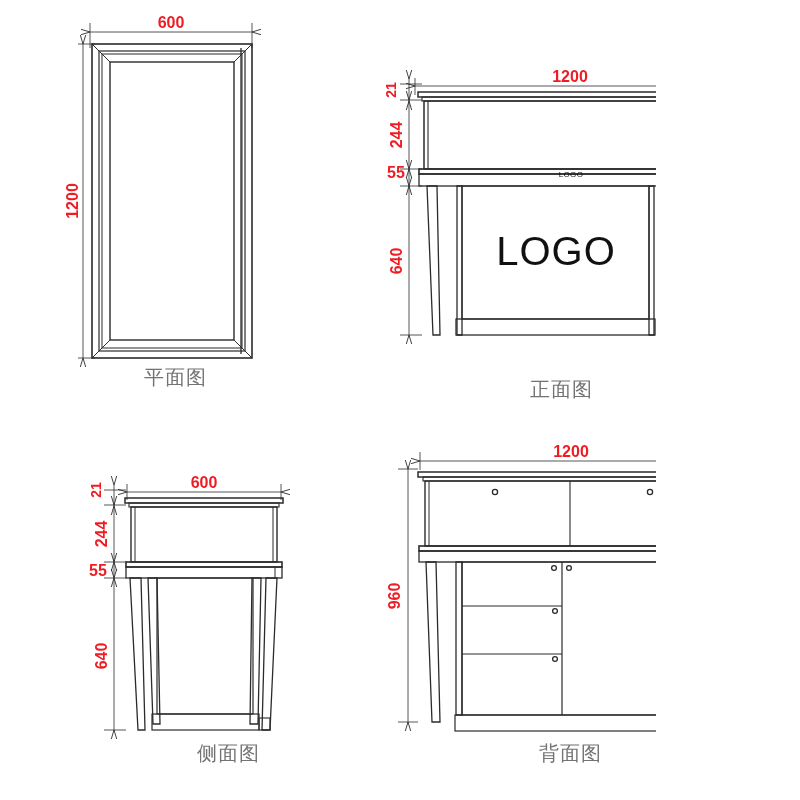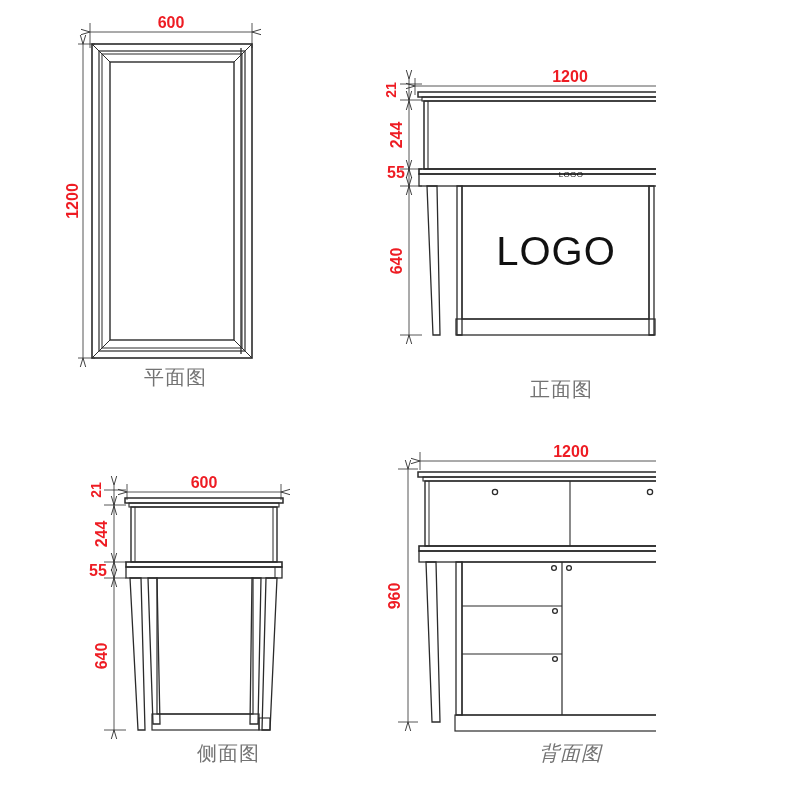--- a/index.html
+++ b/index.html
@@ -349,15 +349,15 @@
       <text x="556" y="265" font-family="Liberation Sans, sans-serif" font-size="40" font-weight="400" letter-spacing="1" text-anchor="middle">LOGO</text>
     </g>
   </svg>
 
   <div class="viewlabel" style="left:144px; top:364px;">平面图</div>
 
   <div class="viewlabel" style="left:530px; top:376px;">正面图</div>
 
   <div class="viewlabel" style="left:185px; top:740px;margin-left:12px;">侧面图</div>
 
-  <div class="viewlabel" style="left:539px; top:740px;font-style:italic;">背面图</div>
+  <div class="viewlabel" style="left:539px; top:740px;">背面图</div>
 
 </div>
 
 </body></html>

